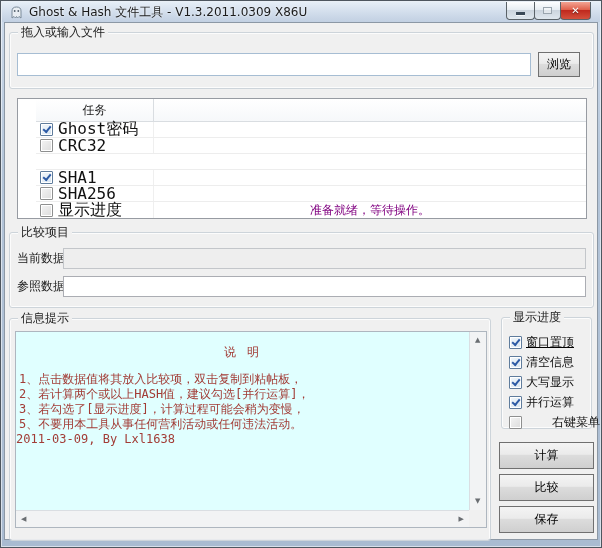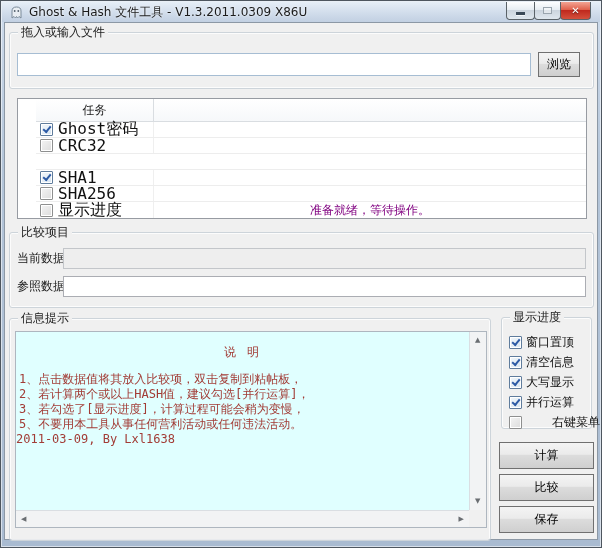--- a/index.html
+++ b/index.html
@@ -248,21 +248,21 @@
     <div class="hscroll">
       <span class="scroll-arrow left">◀</span>
       <span class="scroll-arrow right">▶</span>
     </div>
     <div class="corner"></div>
   </div>
 
   <div class="group options-group">
     <span class="group-label">显示进度</span>
     <div id="option-rows">
-        <div class="opt-row" style="top: 16px;">
+        <div class="opt-row" style="top: 16px; text-decoration: underline;">
           <span class="cb checked"></span>
           <span class="opt-label">窗口置顶</span>
         </div>
         <div class="opt-row" style="top: 36px;">
           <span class="cb checked"></span>
           <span class="opt-label">清空信息</span>
         </div>
         <div class="opt-row" style="top: 56px;">
           <span class="cb checked"></span>
           <span class="opt-label">大写显示</span>

